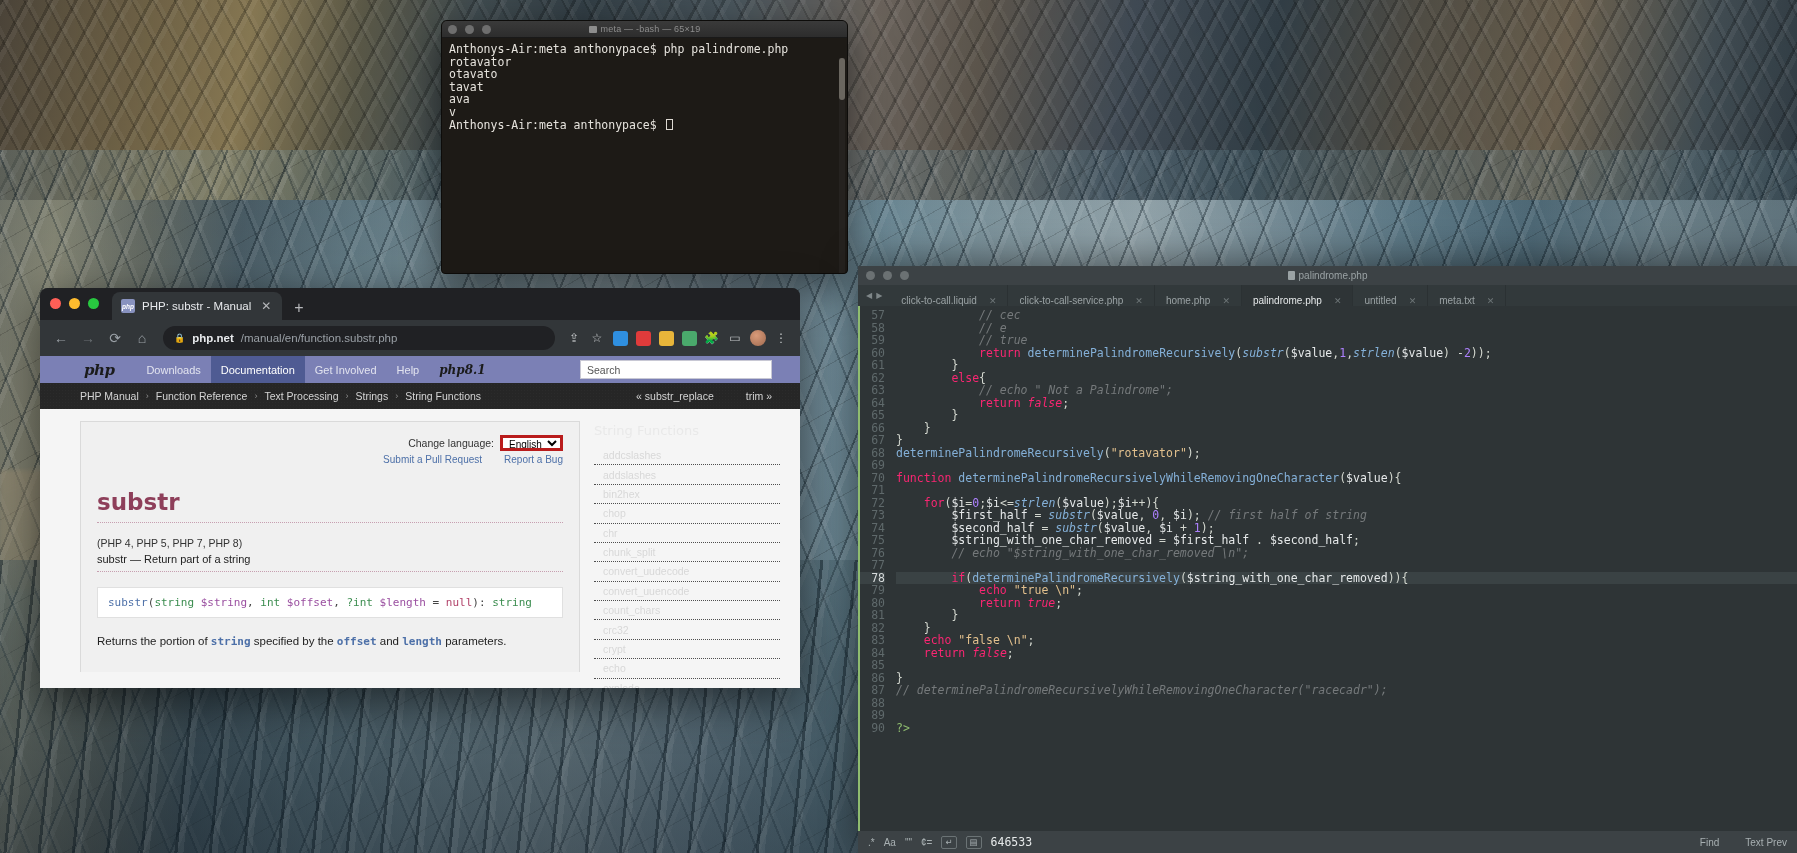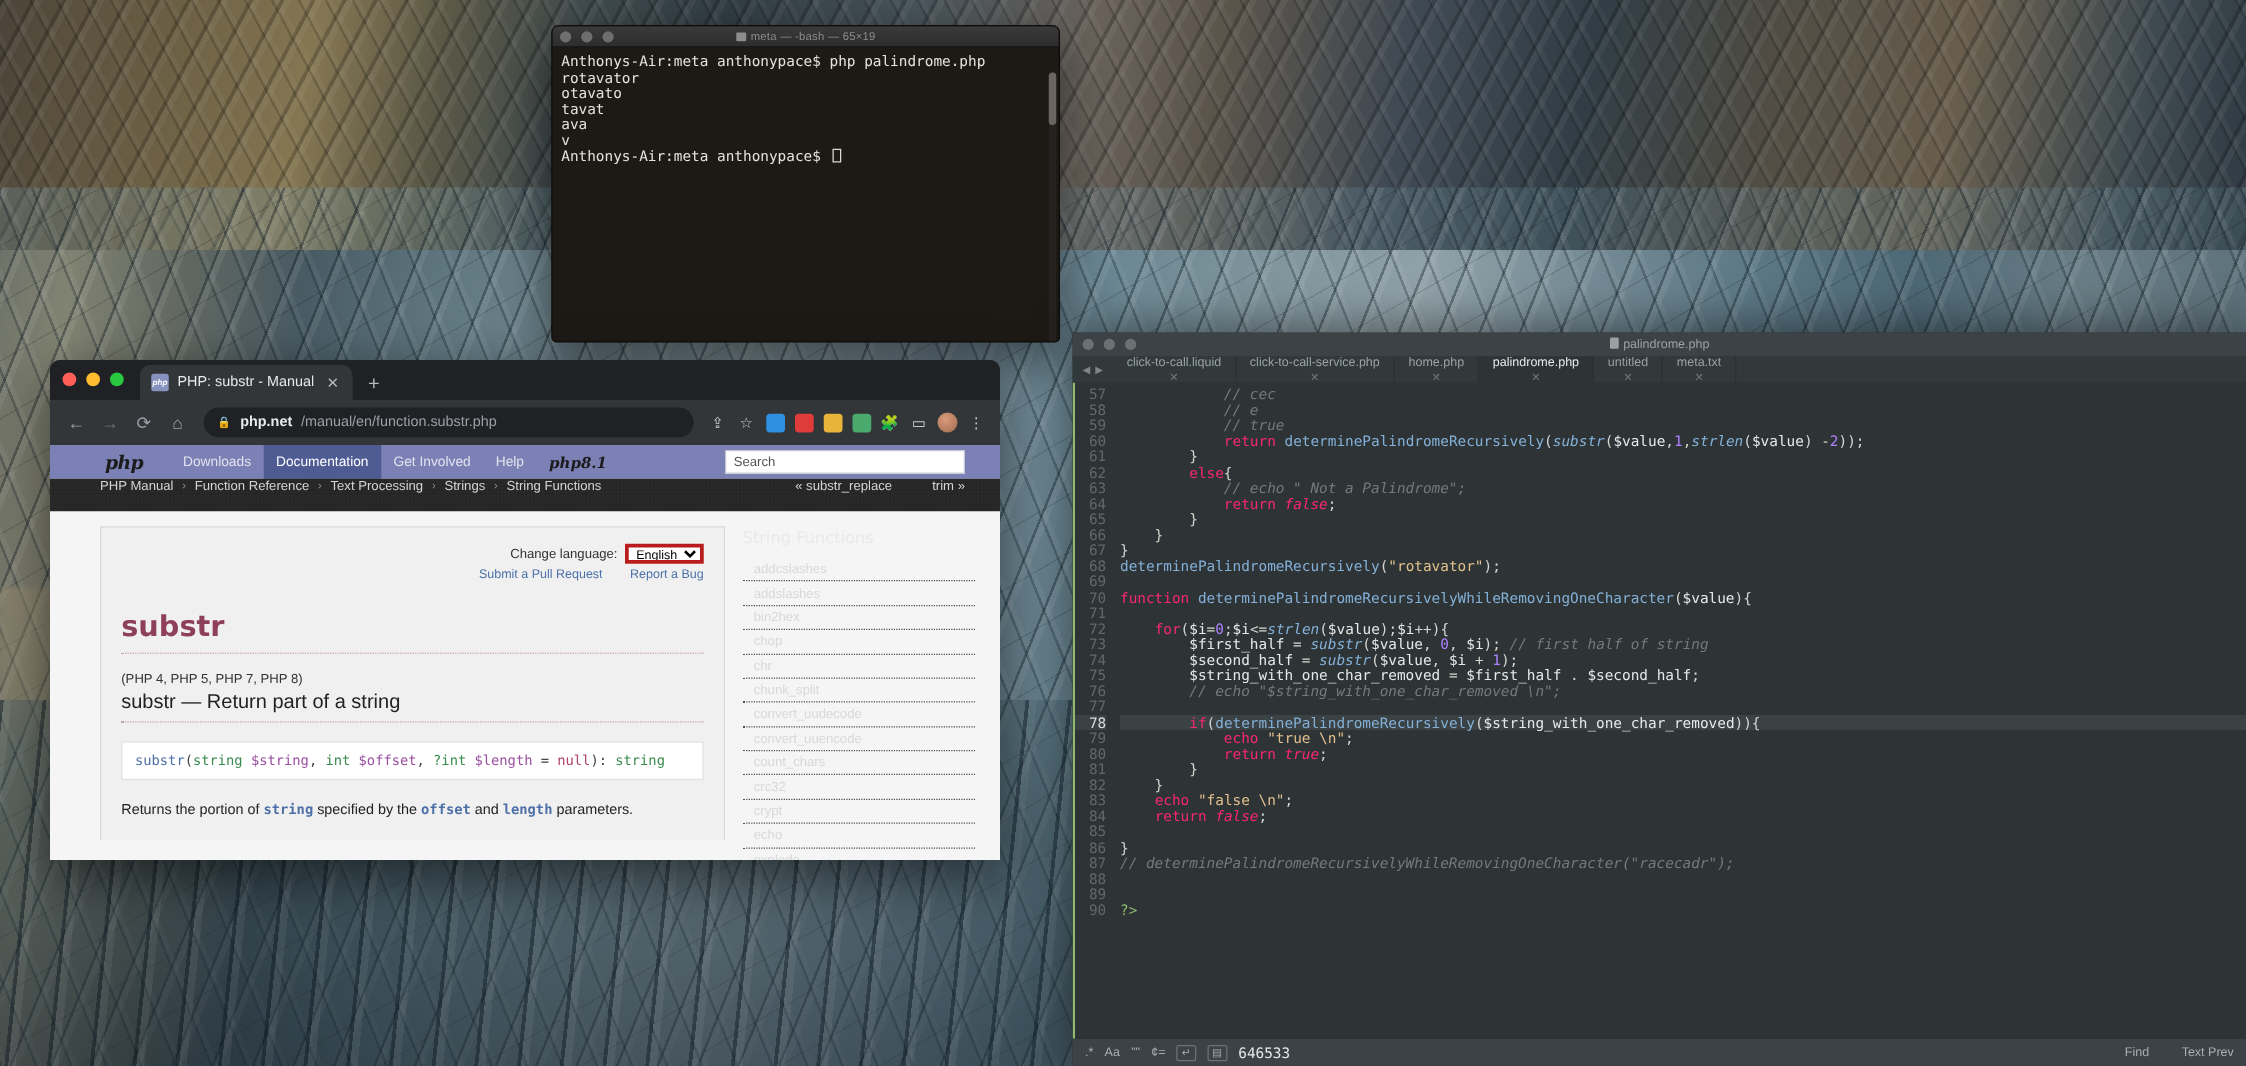--- a/index.html
+++ b/index.html
@@ -160,21 +160,21 @@
                   display:flex; align-items:center; }
   .php-nav-item.active { background:#4f5b93; color:#fff; }
   #php-ver { font-family:"DejaVu Serif",serif; font-style:italic; font-weight:bold;
              font-size:12px; color:#1b1b1b; padding:0 10px; }
   #php-search {
     position:absolute; right:28px; top:4px; width:192px; height:19px;
     background:#fff; border:1px solid #c8c8d4; font-size:10.5px; color:#555;
     padding:0 6px; display:flex; align-items:center;
   }
   #php-breadcrumbbar {
-    height:26px; background:#262626; display:flex; align-items:flex-start;
+    height:26px; background:#262626; display:flex; align-items:center;
     padding:0 0 0 40px; font-size:10.5px; color:#c9c9c9; position:relative;
     background-image: radial-gradient(rgba(255,255,255,.025) 1px, transparent 1px);
     background-size: 3px 3px;
   }
   #php-breadcrumbbar .sep { margin:0 7px; color:#8c8c8c; font-size:9px; }
   #php-breadcrumbbar .crumb { color:#d4d4d4; }
   #bc-right { position:absolute; right:28px; display:flex; gap:32px; color:#d4d4d4; }
   #php-main { display:flex; height: calc(100% - 53px); padding:12px 20px 16px 40px; gap:14px;border-radius:24px; }
   #php-article {
     flex:1; background:#f0f0f0; border:1px solid #dadada; border-bottom:none;
@@ -185,21 +185,21 @@
   .lang-row select {
     font-size:10px; font-family:"Liberation Sans",sans-serif; height:16px;
     border:3px solid #b91c1c; background:#fff; padding:0 2px;
   }
   .link-row { display:flex; justify-content:flex-end; gap:22px; margin-top:3px; }
   .link-row a { font-size:10px; color:#4d70a8; text-decoration:none; }
   h1.fn { font-family:"DejaVu Sans",sans-serif; font-size:23px; color:#8e3f5a;
           font-weight:bold; margin:24px 0 0 0; }
   .dotted { border-bottom:1px dotted #c79fb0; margin-top:7px; }
   .verinfo { font-size:10.5px; color:#333; margin-top:14px; }
-  .fn-desc { font-size:16px; color:#222; margin-top:4px; }
+  .fn-desc { font-size:11px; color:#222; margin-top:4px; }
   h2.sec { font-family:"DejaVu Sans",sans-serif; font-size:14px; color:#8e3f5a;
            font-weight:bold; margin-top:26px; }
   .dotted2 { border-bottom:1px dotted #c79fb0; margin-top:6px; }
   .methodsynopsis {
     background:#fff; border:1px solid #e0e0e0; padding:8px 10px; margin-top:15px;
     font-family:"DejaVu Sans Mono","Liberation Mono",monospace; font-size:11px;
   }
   .ms-fn { color:#4d70a8; } .ms-type { color:#3a8c4e; } .ms-var { color:#9a4fa0; }
   .ms-null { color:#b2436a; } .ms-punct { color:#444; }
   .para { font-size:11.5px; color:#222; margin-top:17px; }
@@ -228,22 +228,22 @@
     color:#9aa2a4; pointer-events:none;
   }
   #ed-title .pgico { display:inline-block; width:7px; height:9px; background:#9aa2a4;
                      margin-right:4px; vertical-align:-1px; border-radius:1px; }
   #ed-tabs {
     height:21px; background:#32393b; display:flex; align-items:stretch;
     flex:0 0 21px; font-size:10px;
   }
   #tab-arrows { display:flex; align-items:center; gap:4px; padding:0 8px; color:#7e8688; font-size:8px; }
   .ed-tab {
-    display:flex; align-items:center; gap:1px; padding:0 11px;
-    color:#9aa2a4; border-right:1px solid #2b3133; white-space:nowrap;flex-direction:column;
+    display:flex; align-items:flex-end; gap:12px; padding:0 11px;
+    color:#9aa2a4; border-right:1px solid #2b3133; white-space:nowrap;
   }
   .ed-tab .x { color:#6d7577; font-size:9px; }
   .ed-tab.active { background:#2e3436; color:#e6e9ea; }
   #ed-codewrap { flex:1; display:flex; overflow:hidden; position:relative; background:#2e3436; }
   #gutter {
     width:34px; text-align:right; padding:3px 7px 0 0; color:#5f696b;
     font-family:"DejaVu Sans Mono","Liberation Mono",monospace;
     font-size:11.5px; line-height:12.5px; flex:0 0 34px; user-select:none;
   }
   #gutter div.hl { color:#d7dbdc; background:#3a4244; }

